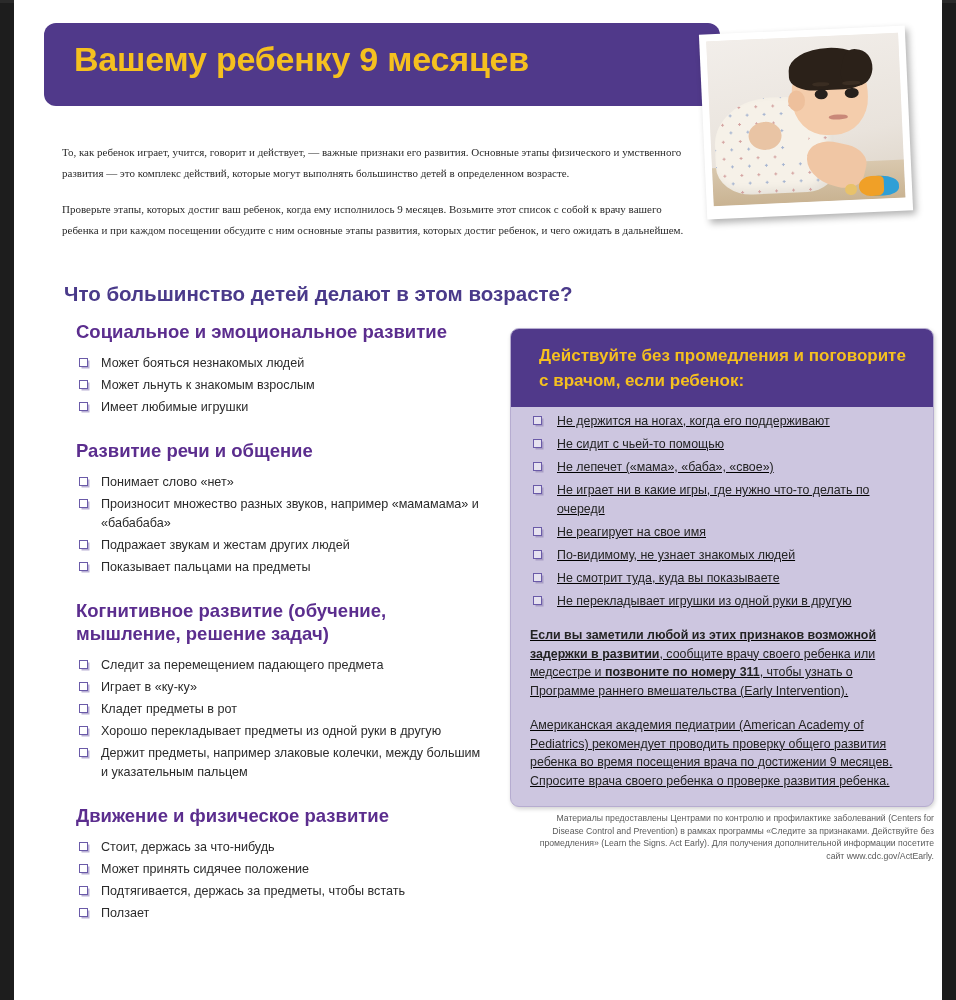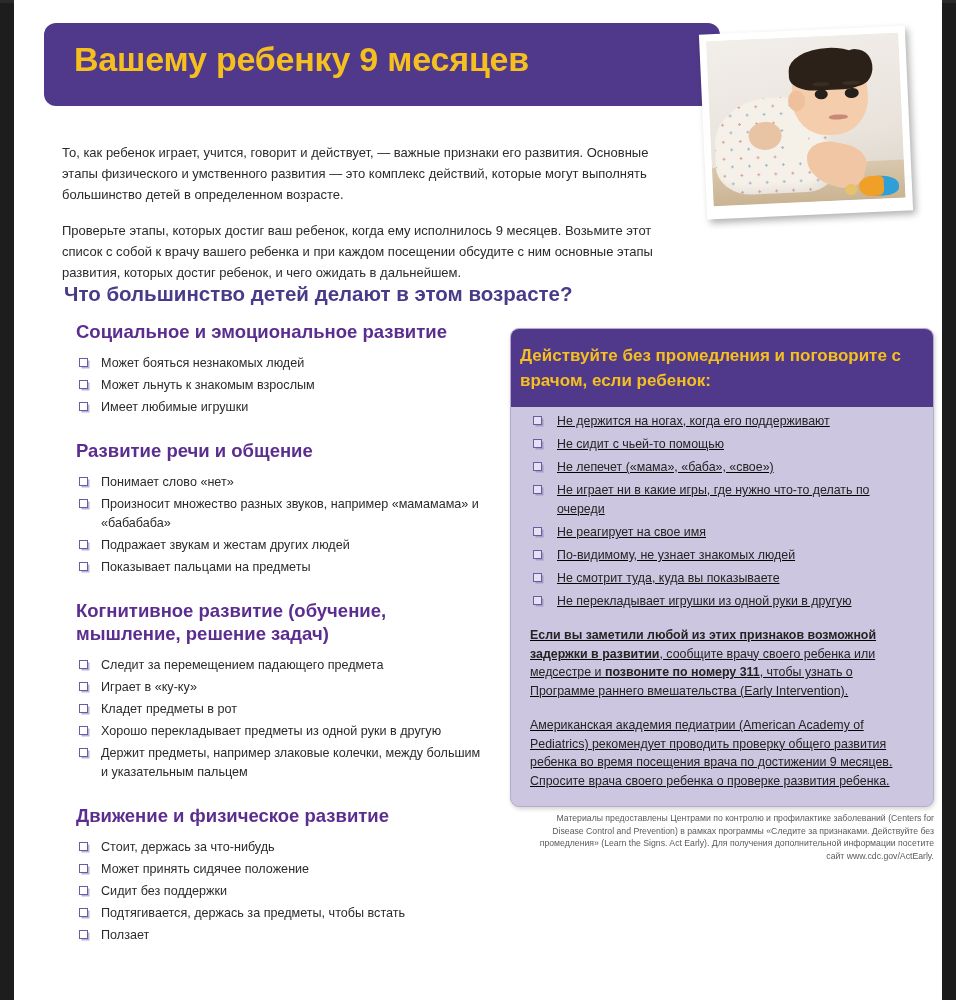--- a/index.html
+++ b/index.html
@@ -99,24 +99,25 @@
   .ph-toy-bead{ position:absolute; right:25%; bottom:3%; width:6%; height:7%; background:#e8c26a; border-radius:50%; }
 
   
   .intro {
     position: absolute;
     left: 48px;
     top: 142px;
     width: 625px;
   }
   .intro p {
-    font-size: 13px;
+    font-size: 11px;
     line-height: 21px;
     color: #2b2b2b;
     margin-bottom: 15px;
+    font-family: Liberation Serif, serif;
   }
 
   
   .section-q {
     position: absolute;
     left: 50px;
     top: 282px;
     font-size: 20.5px;
     font-weight: bold;
     color: #4a3a8a;
@@ -167,21 +168,21 @@
     top: 328px;
     width: 424px;
     border-radius: 9px;
     background: #cdc6e0;
     border: 1px solid #b6acd0;
     overflow: hidden;
     box-shadow: 1px 2px 4px rgba(0,0,0,0.18);
   }
   .panel-head {
     background: #50398a;
-    padding: 14px 20px 14px 9px;
+    padding: 14px 20px 14px 28px;
   }
   .panel-head .ptitle {
     font-size: 17px;
     font-weight: bold;
     color: #f5c01f;
     line-height: 25px;
   }
   .panel-body { padding: 5px 18px 16px 19px; text-decoration: underline; }
   .panel-body ul.checks li {
     font-size: 12.4px;
@@ -307,21 +308,20 @@
           <li><span class="cbox"></span><span>Хорошо перекладывает предметы из одной руки в другую</span></li>
           <li><span class="cbox"></span><span>Держит предметы, например злаковые колечки, между большим и указательным пальцем</span></li>
         </ul>
       </div>
 
       <div class="cat-block">
         <div class="cat-title">Движение и физическое развитие</div>
         <ul class="checks">
           <li><span class="cbox"></span><span>Стоит, держась за что-нибудь</span></li>
           <li><span class="cbox"></span><span>Может принять сидячее положение</span></li>
-          <li><span class="cbox"></span><span>Сидит без поддержки</span></li>
           <li><span class="cbox"></span><span>Подтягивается, держась за предметы, чтобы встать</span></li>
           <li><span class="cbox"></span><span>Ползает</span></li>
         </ul>
       </div>
     </div>
 
     <div class="panel">
       <div class="panel-head">
         <div class="ptitle">Действуйте без промедления и поговорите с врачом, если ребенок:</div>
       </div>

